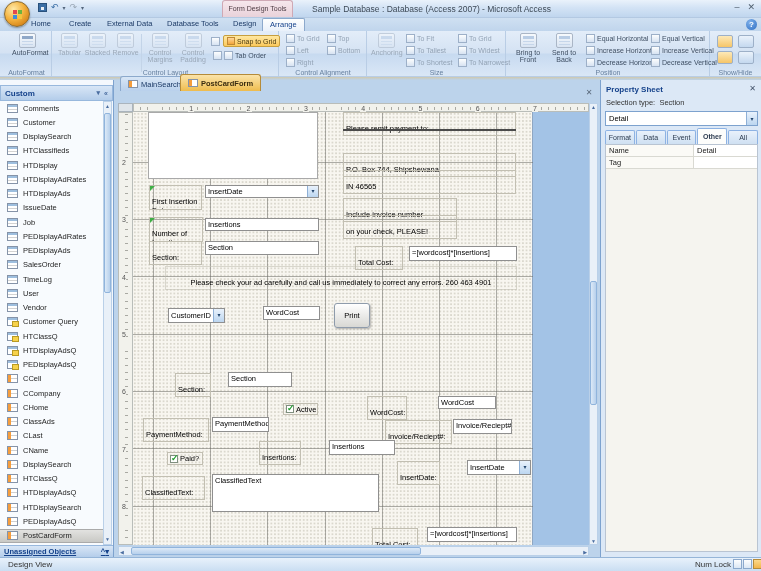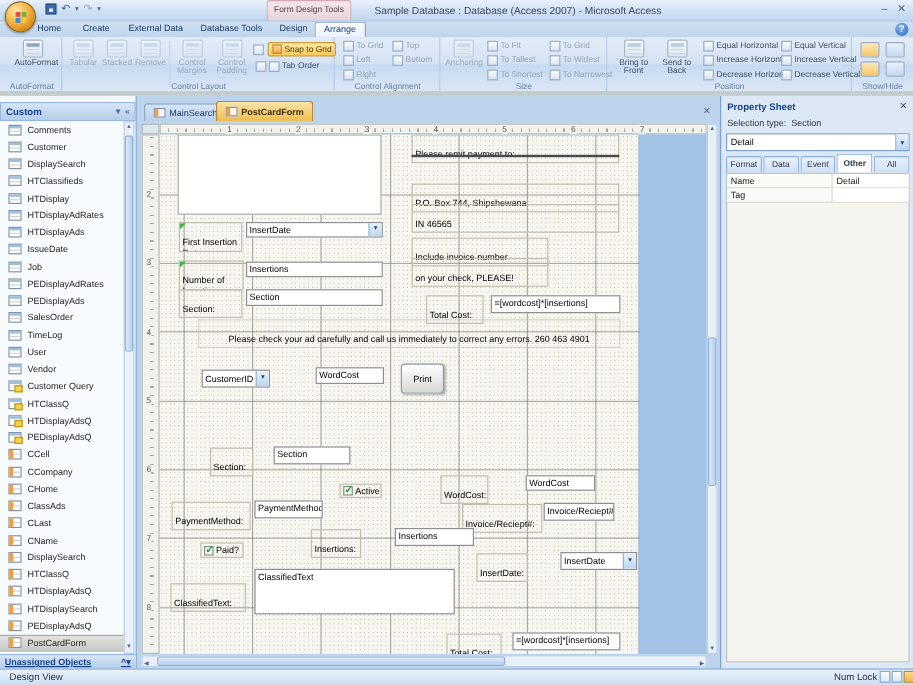--- a/index.html
+++ b/index.html
@@ -87,21 +87,21 @@
   .nico.form:after{content:"";position:absolute;left:3px;right:0;top:3px;height:1px;background:#cfcfcf;}
   .nav-scroll{position:absolute;right:1px;top:21px;width:9px;height:444px;background:#e9f0f8;border:1px solid #bad0e8;}
   .nav-scroll .arr{position:absolute;left:0;width:7px;height:9px;font-size:5px;color:#4a6da0;text-align:center;line-height:9px;}
   .nav-thumb{position:absolute;left:0;top:11px;width:7px;height:180px;
     background:linear-gradient(90deg,#dce9f7,#b7d0ec);border:1px solid #90b4dc;border-radius:2px;}
   .nav-footer{position:absolute;left:0;top:465px;width:113px;height:12px;
     background:linear-gradient(#d8e6f6,#b4cdea);border-top:1px solid #98b8dd;
     font-size:7.5px;font-weight:bold;color:#15428b;display:flex;align-items:center;padding:0 4px;text-decoration:underline;}
 
   
-  .doctabs{position:absolute;left:118px;top:84px;width:480px;height:17px;}
+  .doctabs{position:absolute;left:118px;top:74px;width:480px;height:17px;}
   .dtab{position:absolute;top:2px;height:15px;display:flex;align-items:center;gap:3px;padding:0 7px;
     font-size:7.5px;color:#1c3a66;border:1px solid #8ca9cc;border-bottom:none;border-radius:3px 3px 0 0;
     background:linear-gradient(#d8e6f6,#b9d0ec);}
   .dtab.active{top:0;height:17px;background:linear-gradient(#fbe3a9,#f3c96a 70%,#eebb4d);
     border-color:#b58b3a;color:#3a2c10;font-weight:bold;}
   .dtab .fic{width:10px;height:8px;border:1px solid #8593a8;background:#fff;position:relative;}
   .dtab .fic:before{content:"";position:absolute;left:0;top:0;bottom:0;width:3px;background:#f59d3d;}
   .doc-close{position:absolute;left:583px;top:87px;width:12px;height:12px;font-size:8px;color:#5a6a7c;
     text-align:center;line-height:12px;}
 
@@ -623,21 +623,21 @@
         <span class="cbox">
           <i>✓</i>
         </span>
         <span>Paid?</span>
       </div>
       <div class="ctl label" style="left: 264px; top: 349px; width: 43px; height: 13px;">InsertDate:</div>
       <div class="ctl combo" style="left: 334px; top: 348px; width: 64px; height: 15px;">
         <span class="ctext">InsertDate</span>
         <span class="cdd">▾</span>
       </div>
-      <div class="ctl label" style="left: 9px; top: 364px; width: 63px; height: 14px; margin-top: 10px;">ClassifiedText:</div>
+      <div class="ctl label" style="left: 9px; top: 364px; width: 63px; height: 14px;">ClassifiedText:</div>
       <div class="ctl textbox multi" style="left: 79px; top: 362px; width: 167px; height: 38px;">ClassifiedText</div>
       <div class="ctl label" style="left: 239px; top: 416px; width: 46px; height: 14px;">Total Cost:</div>
       <div class="ctl textbox" style="left: 294px; top: 415px; width: 90px; height: 15px;">=[wordcost]*[insertions]</div>
     </div>
 
   <div class="vscroll">
     <span class="arr" style="top:0;left:0;width:7px;">▲</span>
     <span class="vthumb"></span>
     <span class="arr" style="bottom:0;left:0;width:7px;">▼</span>
   </div>

